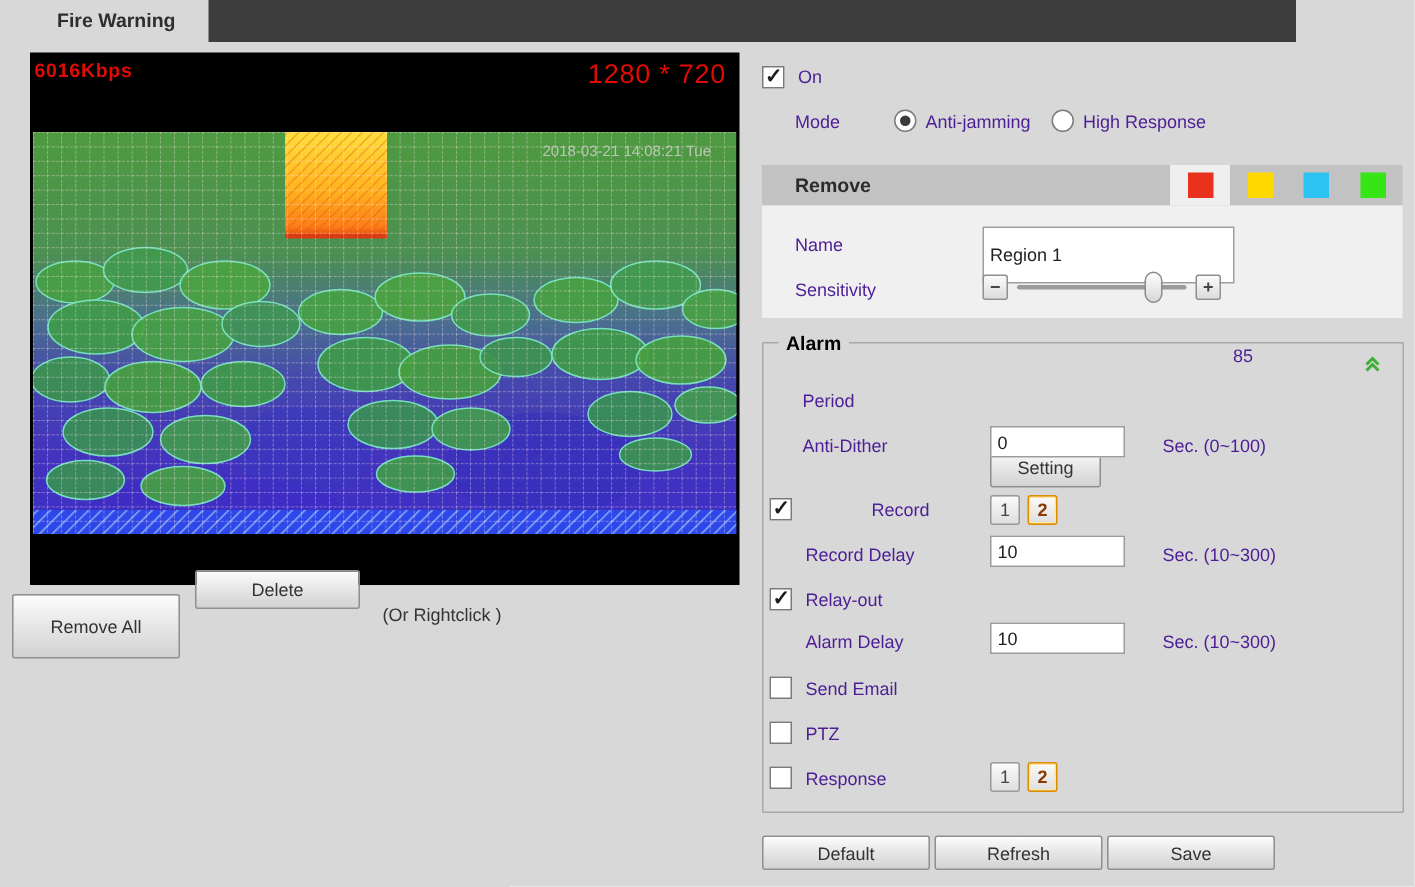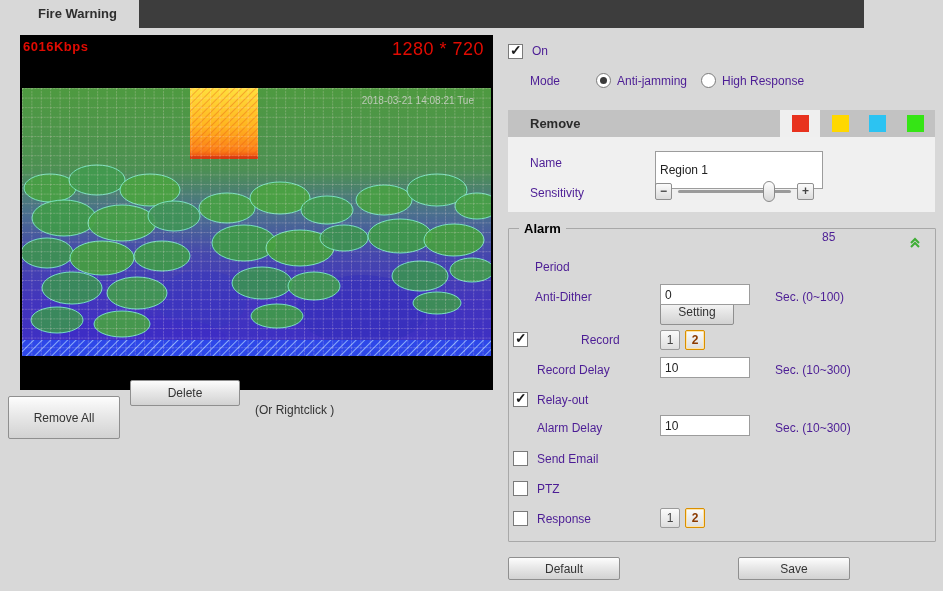--- a/index.html
+++ b/index.html
@@ -231,15 +231,16 @@
 
   <span class="checkbox" style="left:513px;top:481px;"></span>
   <span class="lbl" style="left:537px;top:482px;">PTZ</span>
 
   <span class="checkbox" style="left:513px;top:511px;"></span>
   <span class="lbl" style="left:537px;top:512px;">Response</span>
   <span class="chbtn" style="left:660px;top:508px;">1</span>
   <span class="chbtn checked" style="left: 685px; top: 508px; background-color: rgb(251, 171, 24);">2</span>
 
   <button class="btn btn-default">Default</button>
+  <button class="btn btn-refresh">Refresh</button>
   <button class="btn btn-save">Save</button>
 
 </div>
 
 </body></html>

